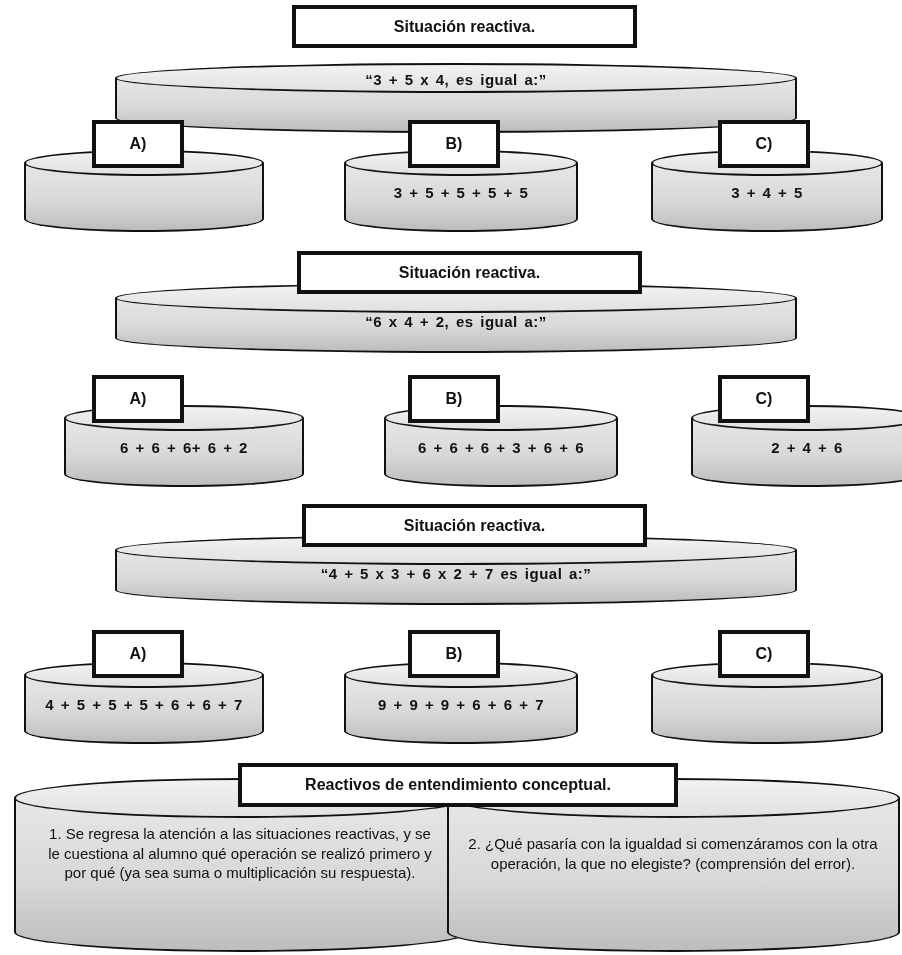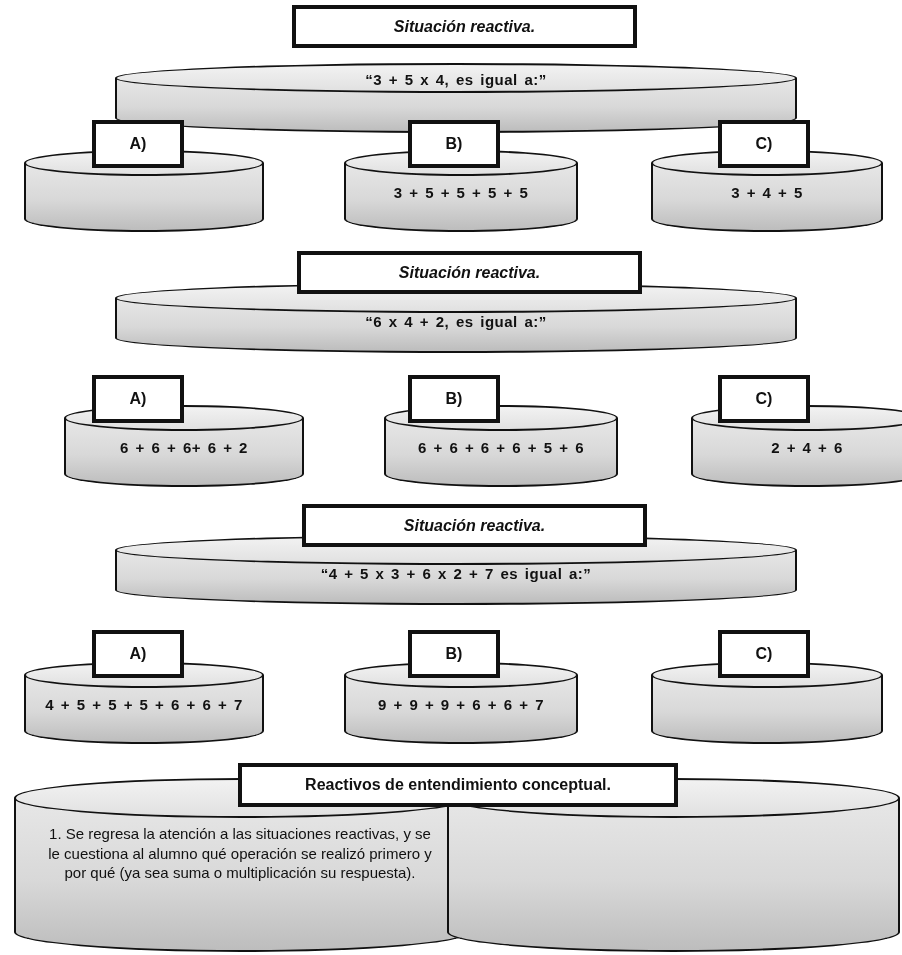--- a/index.html
+++ b/index.html
@@ -52,21 +52,21 @@
     background: var(--box-bg, #ffffff);
     border: 4px solid var(--outline, #111111);
     box-sizing: border-box;
     display: flex; align-items: center; justify-content: center;
     font-weight: bold; font-size: 16px;
     z-index: 5;
     text-align: center;
   }
 
   
-  .title-box { width: 345px; height: 43px; font-style: italic; }
+  .title-box { width: 345px; height: 43px; }
   .sit1-title { left: 292px; top: 5px; }
   .sit2-title { left: 297px; top: 251px; }
   .sit3-title { left: 302px; top: 504px; }
 
   
   .big-cyl { left: 115px; width: 682px; height: 70px; --ry: 15px; }
   .sit1-cyl { top: 38px; margin-top: 25px; }
   .sit2-cyl { top: 283px; }
   .sit3-cyl { top: 535px; }
 
@@ -157,21 +157,21 @@
       <div class="cyl-body"></div>
       <div class="cyl-text opt-text">6 + 6 + 6+ 6 + 2</div>
     </div>
     <div class="label-box opt-box col-a-box row2-box">
       <span>A)</span>
     </div>
 
     <div class="cyl opt-cyl col-b row2-cyl">
       <div class="cyl-top"></div>
       <div class="cyl-body"></div>
-      <div class="cyl-text opt-text">6 + 6 + 6 + 6 + 5 + 6</div>
+      <div class="cyl-text opt-text">6 + 6 + 6 + 3 + 6 + 6</div>
     </div>
     <div class="label-box opt-box col-b-box row2-box">
       <span>B)</span>
     </div>
 
     <div class="cyl opt-cyl col-c row2-cyl">
       <div class="cyl-top"></div>
       <div class="cyl-body"></div>
       <div class="cyl-text opt-text">2 + 4 + 6</div>
     </div>
@@ -221,19 +221,20 @@
   
   <div class="group">
     <div class="cyl concept-left">
       <div class="cyl-top"></div>
       <div class="cyl-body"></div>
       <div class="cyl-text concept-text concept-text-left">1. Se regresa la atención a las situaciones reactivas, y se le cuestiona al alumno qué operación se realizó primero y por qué (ya sea suma o multiplicación su respuesta).</div>
     </div>
     <div class="cyl concept-right">
       <div class="cyl-top"></div>
       <div class="cyl-body"></div>
+      <div class="cyl-text concept-text concept-text-right">2. ¿Qué pasaría con la igualdad si comenzáramos con la otra operación, la que no elegiste? (comprensión del error).</div>
     </div>
     <div class="label-box concept-title">
       <span>Reactivos de entendimiento conceptual.</span>
     </div>
   </div>
 
 </div>
 
 </body></html>

